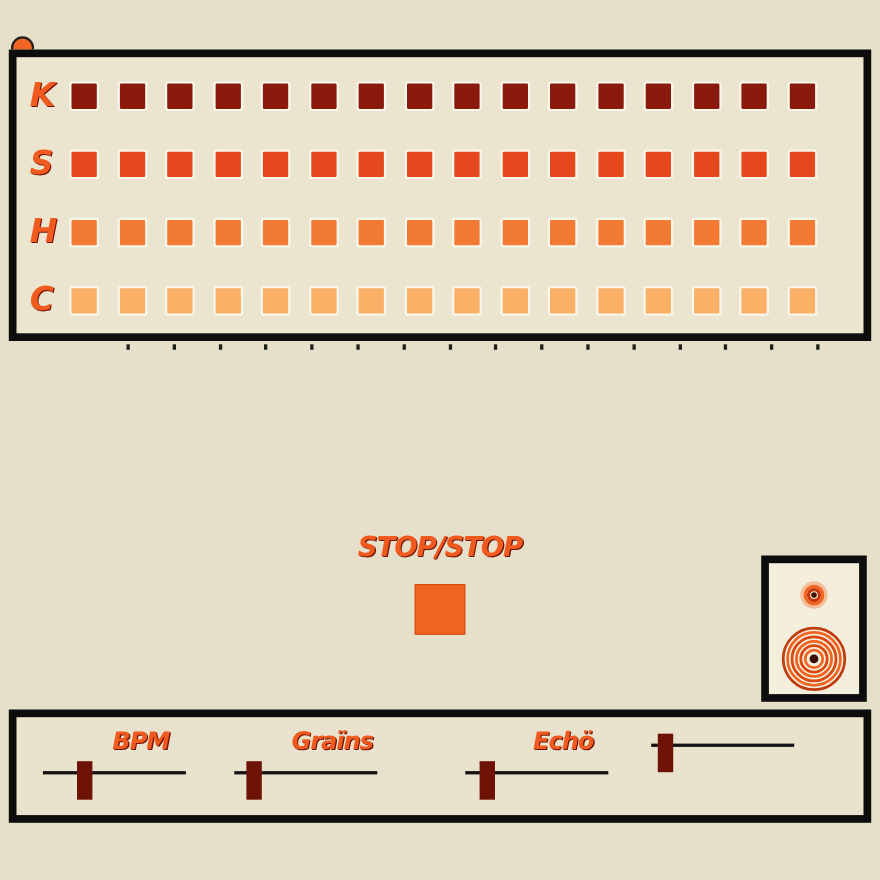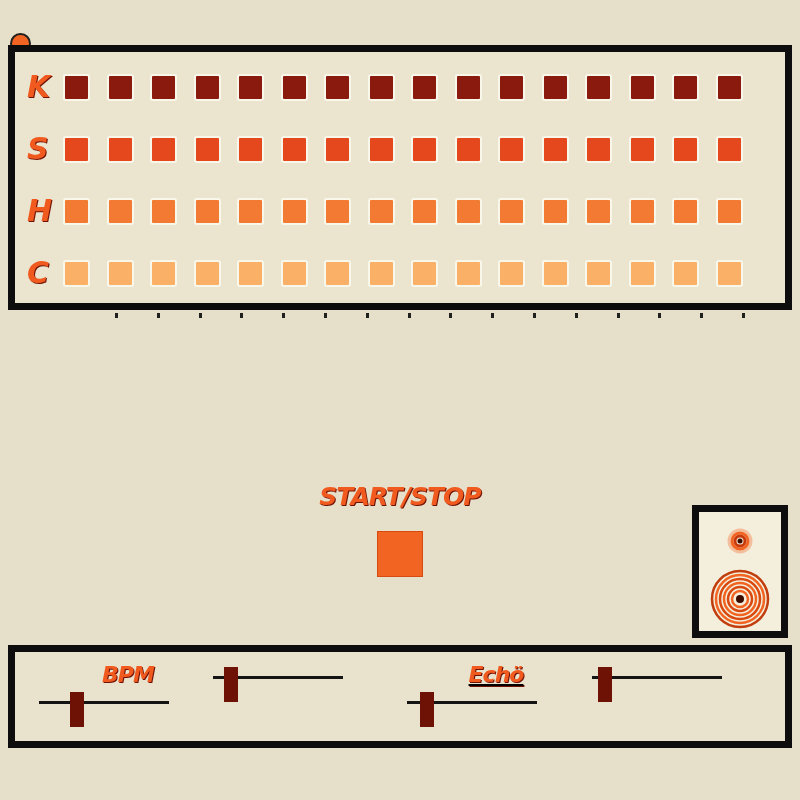--- a/index.html
+++ b/index.html
@@ -167,21 +167,21 @@
     <div class="tick"></div>
     <div class="tick"></div>
     <div class="tick"></div>
     <div class="tick"></div>
     <div class="tick"></div>
     <div class="tick"></div>
     <div class="tick"></div>
     <div class="tick"></div>
   </div>
 
-<div id="transport-label" class="metal">START/STOP</div>
+<div id="transport-label" class="metal">STOP/STOP</div>
 <div id="transport-button" style="background: rgb(242, 100, 34);"></div>
 
 <div id="viz-panel" class="panel">
   <svg id="ring-small" class="ring" width="30" height="30" viewBox="0 0 30 30">
     <circle cx="15" cy="15" r="11" fill="none" stroke="#f26422" stroke-opacity="0.35" stroke-width="3"></circle>
     <circle cx="15" cy="15" r="8" fill="none" stroke="#f26422" stroke-width="3"></circle>
     <circle cx="15" cy="15" r="5" fill="none" stroke="#c83a0c" stroke-width="3"></circle>
     <circle cx="15" cy="15" r="2.5" fill="#3a0c00"></circle>
   </svg>
   <svg id="ring-large" class="ring" width="62" height="62" viewBox="0 0 62 62">
@@ -196,25 +196,26 @@
 </div>
 
 <div id="controls-panel" class="panel">
     <div class="slider-group" style="left: 24px;">
       <div class="slider-label metal">BPM</div>
       <div class="slider-track">
         <div class="slider-handle" style="background: rgb(111, 18, 6); left: calc(29% - 7px);"></div>
       </div>
     </div>
     <div class="slider-group" style="left: 198px;">
+      <div class="slider-label metal">Graïns</div>
       <div class="slider-track">
         <div class="slider-handle" style="background: rgb(111, 18, 6); left: calc(14% - 7px);"></div>
       </div>
     </div>
-    <div class="slider-group" style="left: 392px; text-decoration: underline;">
+    <div class="slider-group" style="left: 408px;">
       <div class="slider-label metal">Echö</div>
       <div class="slider-track">
         <div class="slider-handle" style="background: rgb(111, 18, 6); left: calc(15% - 7px);"></div>
       </div>
     </div>
     <div class="slider-group" style="left: 577px;">
       <div class="slider-track">
         <div class="slider-handle" style="background: rgb(111, 18, 6); left: calc(10% - 7px);"></div>
       </div>
     </div>

